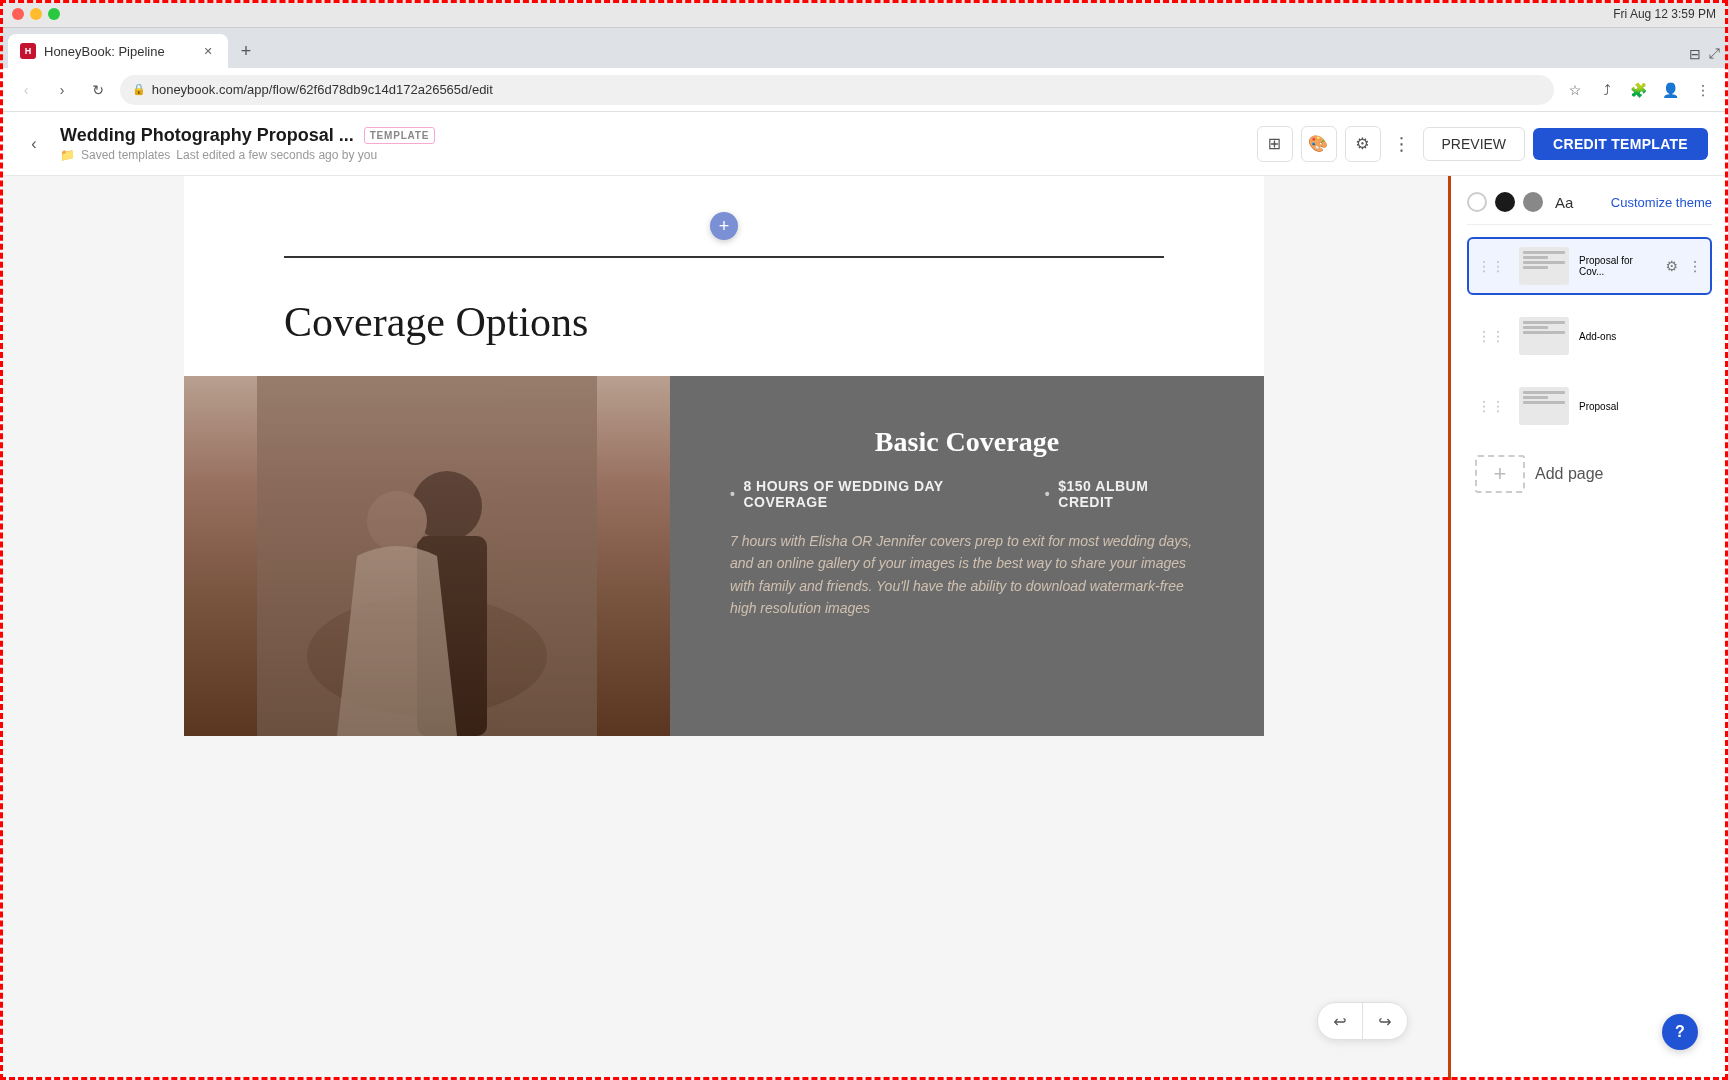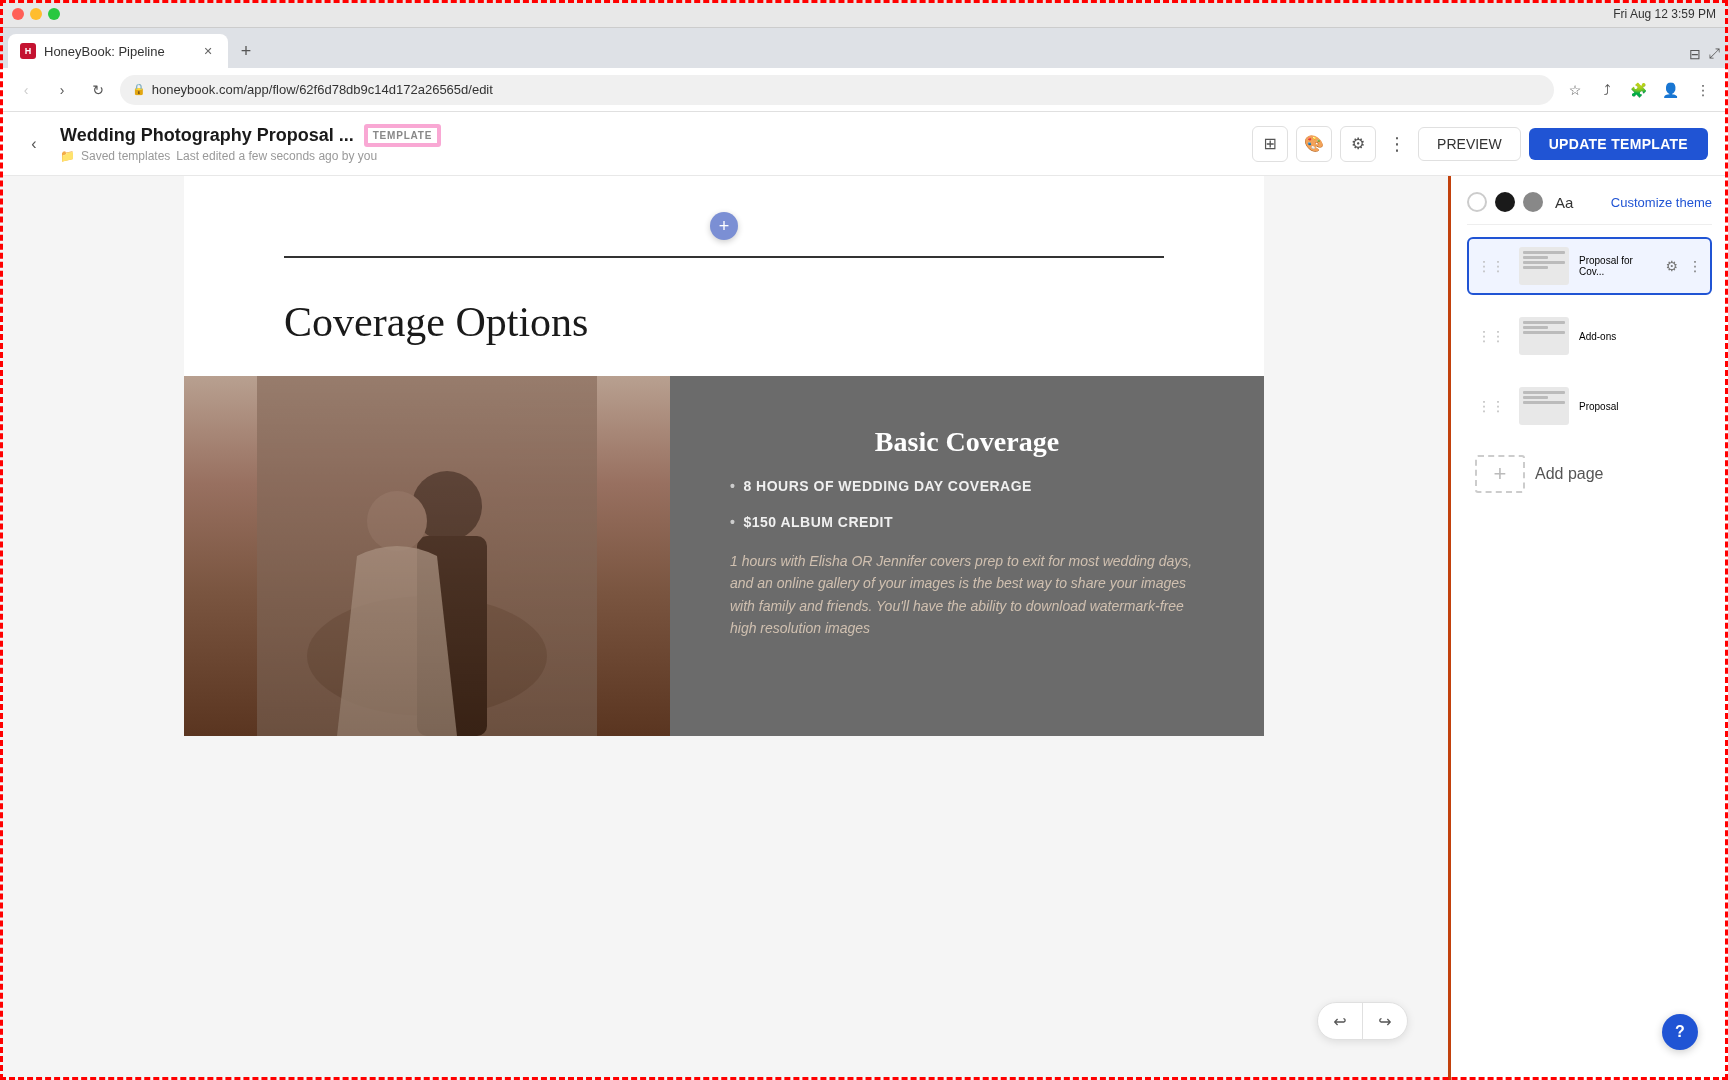--- a/index.html
+++ b/index.html
@@ -91,21 +91,21 @@
     }
     .back-btn { width: 28px; height: 28px; border-radius: 50%; display: flex; align-items: center; justify-content: center; color: #555; font-size: 16px; cursor: pointer; border: none; background: transparent; }
     .header-title-area { display: flex; flex-direction: column; }
     .header-title-row { display: flex; align-items: center; gap: 10px; }
     .header-title { font-size: 18px; font-weight: 600; color: #1a1a1a; }
     .template-badge {
       font-size: 10px;
       font-weight: 600;
       color: #888;
       letter-spacing: 0.8px;
-      border: 4px solid #f9a8d4;
+      border: 1px solid #f9a8d4;
       border-radius: 3px;
       padding: 2px 5px;
     }
     .header-subtitle { font-size: 12px; color: #999; display: flex; align-items: center; gap: 6px; margin-top: 2px; }
     .folder-icon { font-size: 12px; color: #777; }
     .header-spacer { flex: 1; }
     .header-actions { display: flex; align-items: center; gap: 8px; }
     .header-icon-btn {
       width: 36px; height: 36px; border-radius: 6px;
       display: flex; align-items: center; justify-content: center;
@@ -235,21 +235,20 @@
     .coverage-title {
       font-size: 28px;
       font-weight: 700;
       color: #fff;
       font-family: Georgia, serif;
       text-align: center;
     }
     .coverage-list {
       list-style: none;
       display: flex;
-      flex-direction: column;
       gap: 20px;
     }
     .coverage-list li {
       font-size: 14px;
       font-weight: 600;
       color: #f0f0f0;
       letter-spacing: 0.5px;
       display: flex;
       align-items: center;
       gap: 8px;
@@ -453,21 +452,21 @@
       <span>Last edited a few seconds ago by you</span>
     </div>
   </div>
   <div class="header-spacer"></div>
   <div class="header-actions">
     <div class="header-icon-btn">⊞</div>
     <div class="header-icon-btn">🎨</div>
     <div class="header-icon-btn">⚙</div>
     <span class="more-btn">⋮</span>
     <button class="preview-btn">PREVIEW</button>
-    <button class="update-btn">UPDATE TEMPLATE</button>
+    <button class="update-btn">CREDIT TEMPLATE</button>
   </div>
 </div>
 
 <div class="main-layout">
 
   <div class="canvas-area">
     <div class="canvas-content">
 
       <div class="top-section">
         <div class="add-block-btn">+</div>
@@ -505,21 +504,21 @@
               </defs>
             </svg>
           </div>
         </div>
         <div class="text-side">
           <h3 class="coverage-title">Basic Coverage</h3>
           <ul class="coverage-list">
             <li>8 HOURS OF WEDDING DAY COVERAGE</li>
             <li>$150 ALBUM CREDIT</li>
           </ul>
-          <p class="coverage-desc">1 hours with Elisha OR Jennifer covers prep to exit for most wedding days, and an online gallery of your images is the best way to share your images with family and friends. You'll have the ability to download watermark-free high resolution images</p>
+          <p class="coverage-desc">7 hours with Elisha OR Jennifer covers prep to exit for most wedding days, and an online gallery of your images is the best way to share your images with family and friends. You'll have the ability to download watermark-free high resolution images</p>
         </div>
       </div>
     </div>
   </div>
 
   <div class="right-sidebar">
 
     <div class="theme-options">
       <div class="color-circle white"></div>
       <div class="color-circle black"></div>

